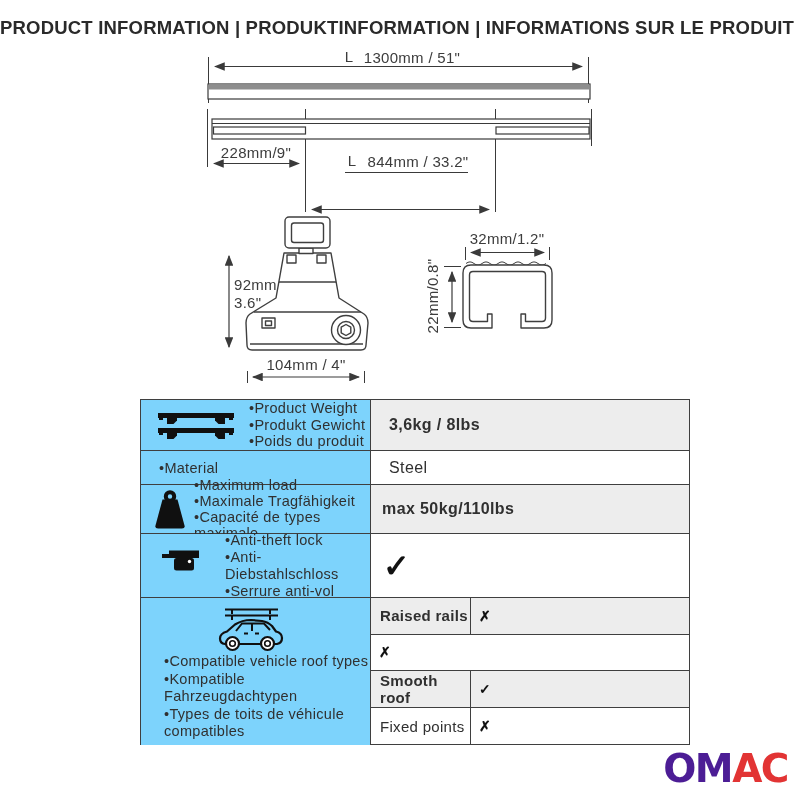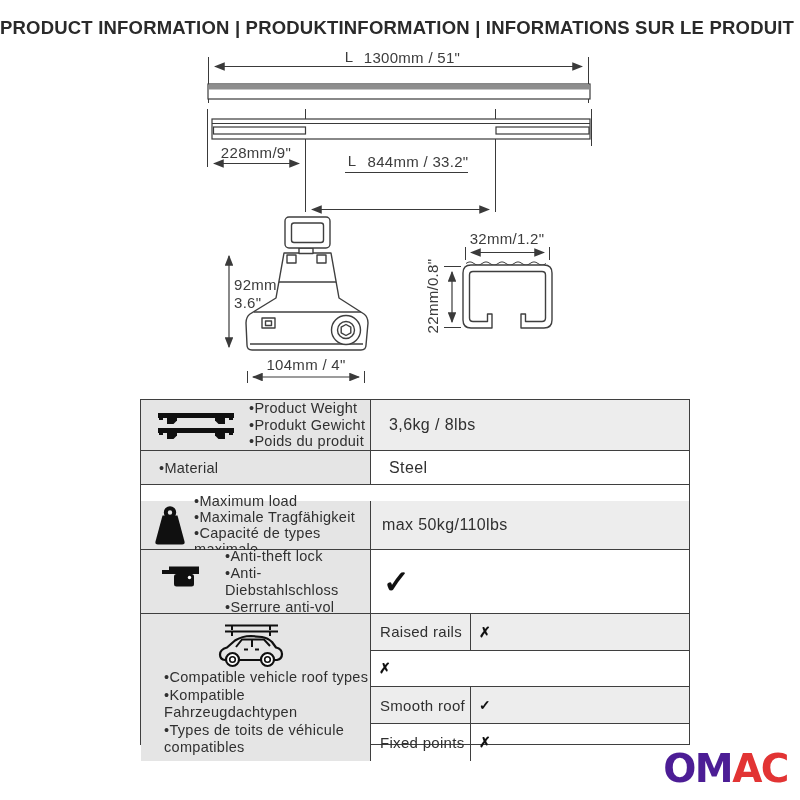--- a/index.html
+++ b/index.html
@@ -29,26 +29,26 @@
   svg text{ font-family:"Liberation Sans", sans-serif; font-size:15px; fill:var(--dim); letter-spacing:0.3px;}
 
   
   .spec-table{
     position:absolute; left:140px; top:399px; width:550px; height:346px;
     border:1.5px solid var(--line);
     font-size:14.5px; letter-spacing:0.3px; color:#303030;
   }
   .t-row{display:flex; width:100%; border-bottom:1.5px solid var(--line);}
   .t-row:last-child{border-bottom:none;}
-  .cell-left{width:230px; border-right:1.5px solid var(--line); position:relative; background:#e5e5e5;}
+  .cell-left{width:230px; border-right:1.5px solid var(--line); position:relative; background:#7dd3fc;}
   .cell-right{flex:1; display:flex; align-items:center; font-size:16px; letter-spacing:0.4px;}
-  .bg-gray{background:var(--cellgray);}
+  .bg-gray{background:var(--cellgray);font-weight:bold;}
   .labels{line-height:16.5px;}
   .val-pad{padding-left:18px;}
-  .r1{height:51px;} .r2{height:34px;} .r3{height:49px;margin-top:16px;} .r4{height:64px;justify-content:center;} .r5{height:146.5px;}
+  .r1{height:51px;} .r2{height:34px;} .r3{height:49px;} .r4{height:64px;justify-content:center;} .r5{height:146.5px;}
   .abs{position:absolute;}
   .big-check{font-size:32px; font-weight:700; color:#111; padding-left:12px; line-height:1;}
   
   .sub-wrap{flex:1; display:flex; flex-direction:column; align-items:stretch;}
   .sub-row{display:flex; height:37px; border-bottom:1.5px solid var(--line); font-size:15px;}
   .sub-row:last-child{border-bottom:none;}
   .sub-label{width:100px; border-right:1.5px solid var(--line); display:flex; align-items:center; padding-left:9px;}
   .sub-mark{flex:1; display:flex; align-items:center; padding-left:8px; font-size:14px; font-weight:600; color:#111;}
 
   

